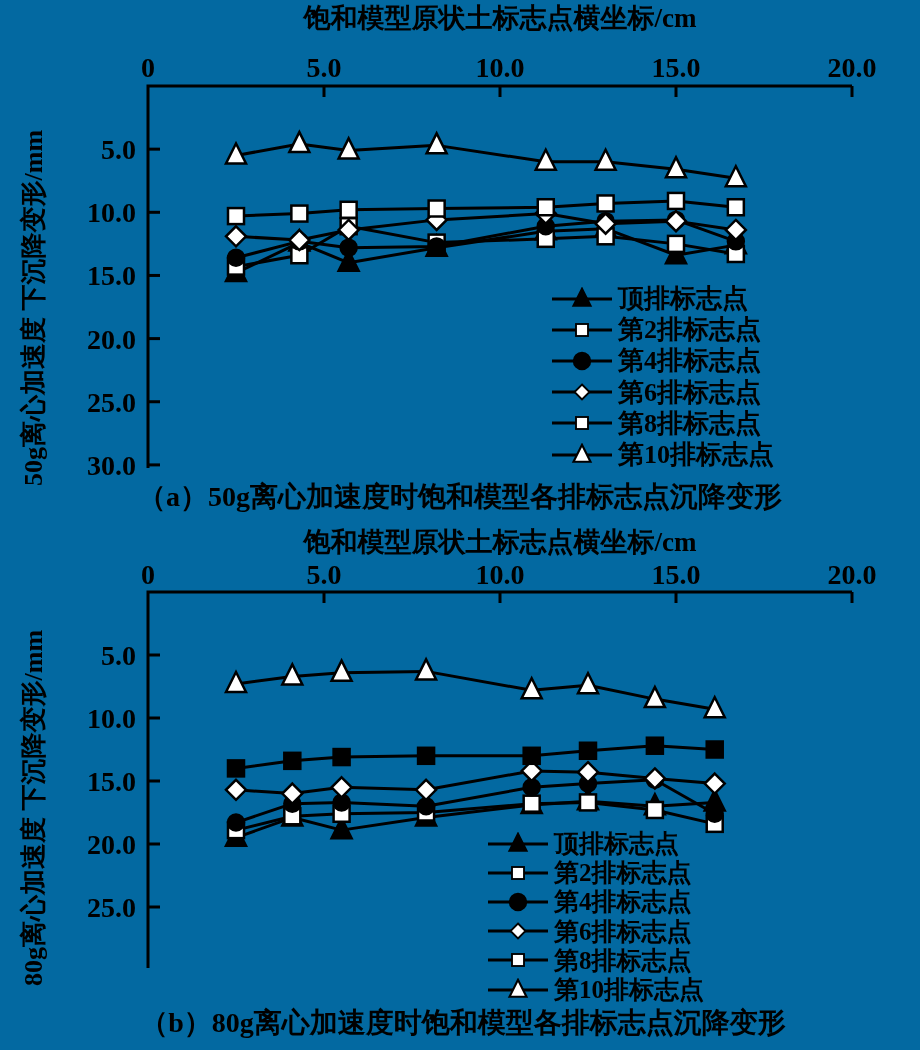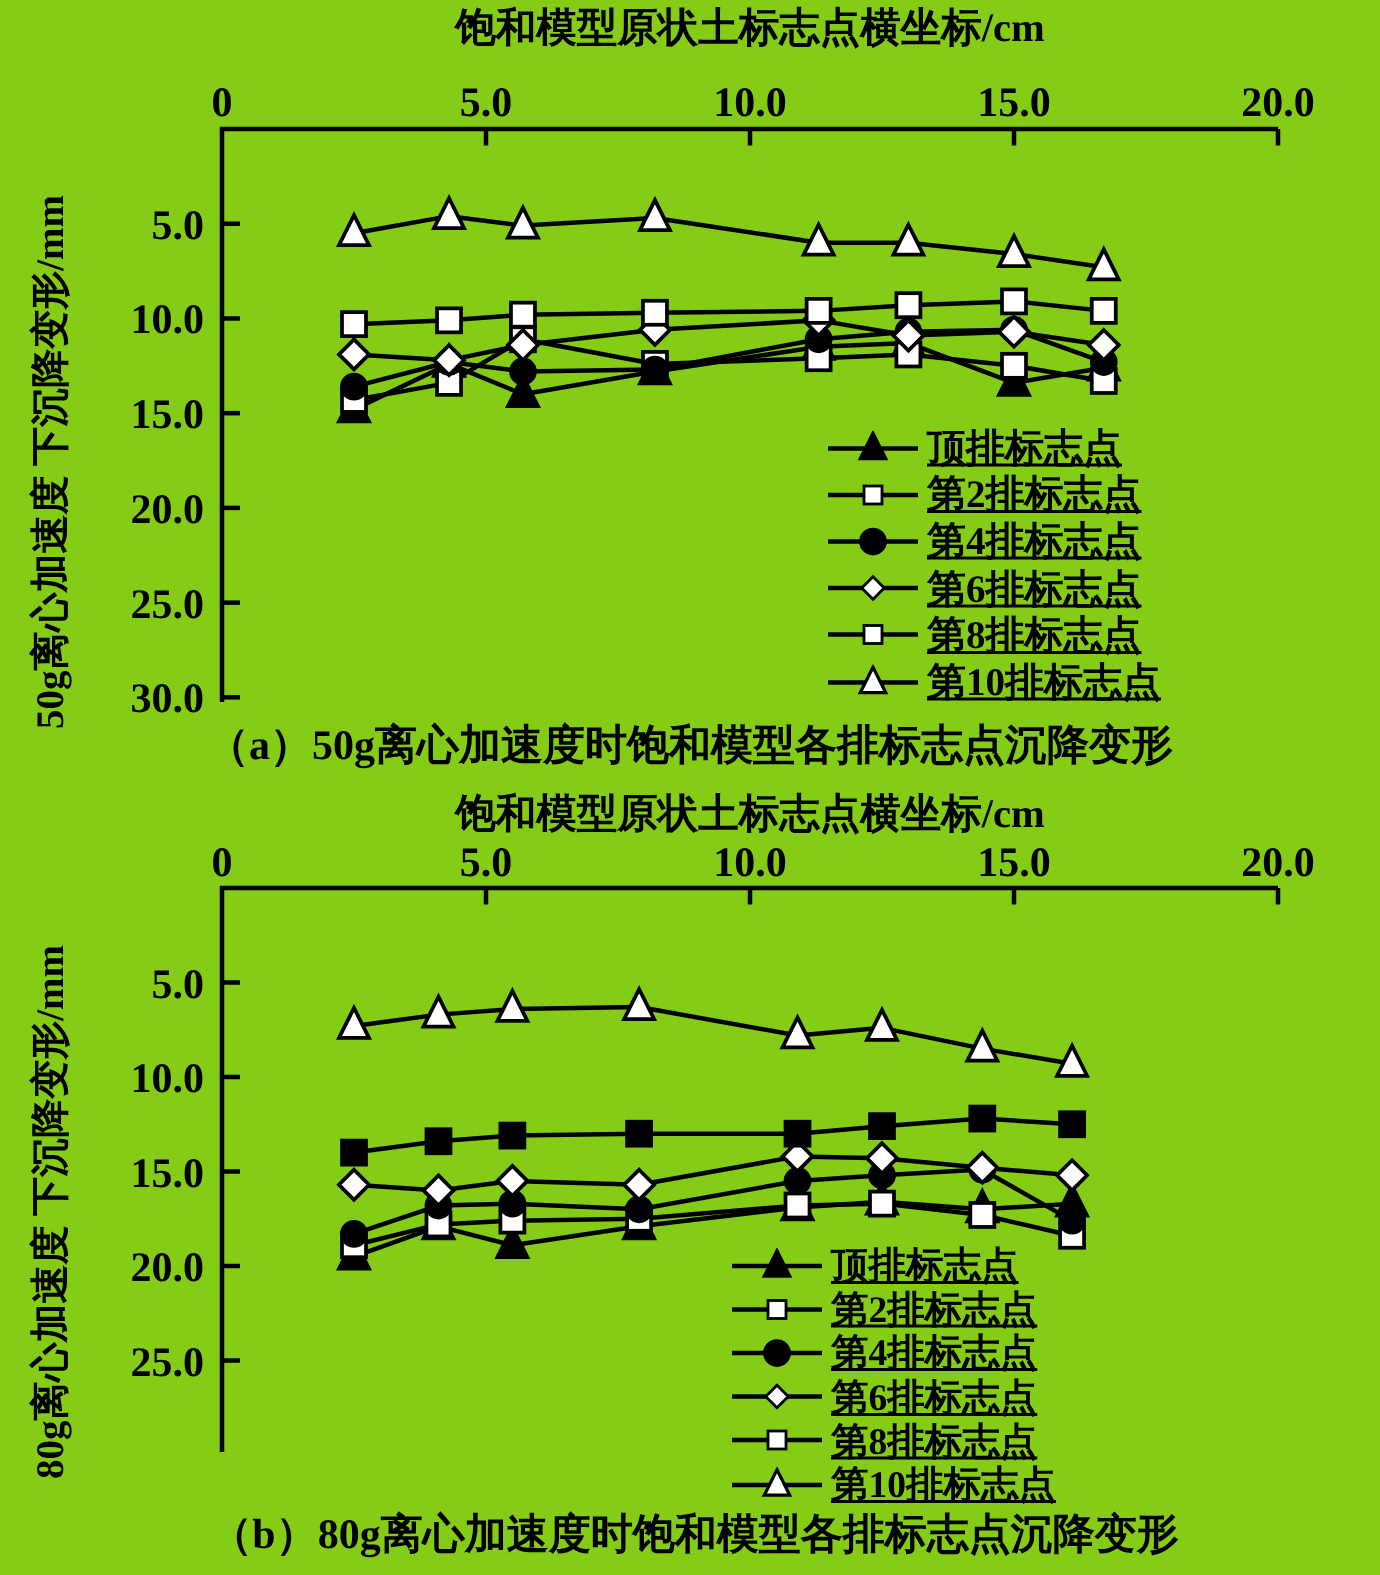--- a/index.html
+++ b/index.html
@@ -1,23 +1,23 @@
 <!DOCTYPE html>
 <html><head>
 <meta charset="utf-8">
 <style>
   html,body{margin:0;padding:0;background:#fff;}
-  .figure{position:relative;width:920px;height:1050px;background:#84cc16;overflow:hidden;
+  .figure{position:relative;width:920px;height:1050px;background:#0369a1;overflow:hidden;
           font-family:"Liberation Serif","DejaVu Serif",serif;font-weight:bold;color:#000;}
   .ax-title{position:absolute;font-size:27px;text-align:center;white-space:nowrap;}
   .yt{position:absolute;transform-origin:0 0;transform:rotate(-90deg);font-size:26px;white-space:nowrap;}
   .caption{position:absolute;width:100%;text-align:center;font-size:28px;white-space:nowrap;}
   .legend{position:absolute;}
   .lg-row{display:flex;align-items:center;}
-  .lg-label{white-space:nowrap;text-decoration:underline;}
+  .lg-label{white-space:nowrap;}
   svg.chart{position:absolute;left:0;}
 </style>
 </head>
 <body>
 
 <div class="figure">
 
   <div class="ax-title" style="left:148px;top:0px;width:704px;">饱和模型原状土标志点横坐标/cm</div>
   <div class="yt" style="left:16px;top:486px;">50g离心加速度 下沉降变形/mm</div>
   <svg id="chart-a" class="chart" style="top:0;" width="920" height="520" viewBox="0 0 920 520">

